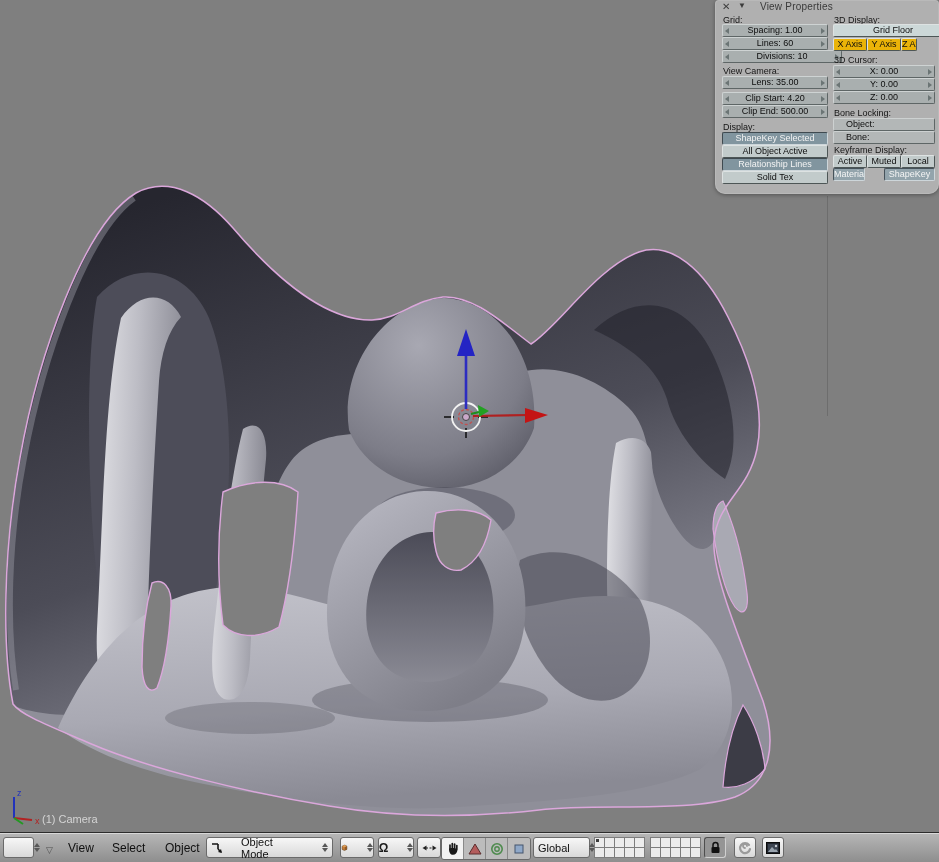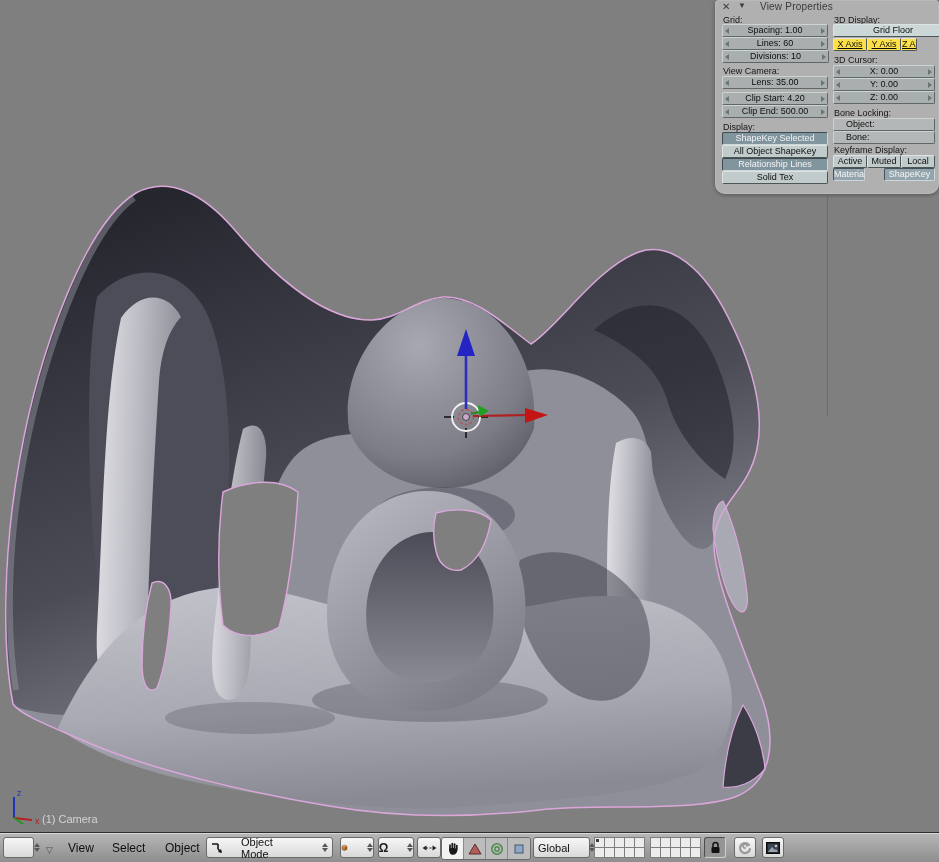--- a/index.html
+++ b/index.html
@@ -32,21 +32,21 @@
   }
   .fld{background:#a9afaf;border-color:#ced3d3 #5e6666 #5e6666 #ced3d3;color:#0d0d0d;}
   .fld::before{content:"";position:absolute;left:2px;top:3px;width:0;height:0;
      border:3px solid transparent;border-right:4px solid #6b7575;border-left:none;}
   .fld::after{content:"";position:absolute;right:2px;top:3px;width:0;height:0;
      border:3px solid transparent;border-left:4px solid #6b7575;border-right:none;}
   .btn{background:#c2cbcb;border-color:#dde2e2 #4d5656 #4d5656 #dde2e2;color:#0d0d0d;}
   .btn.on{background:#81959f;border-color:#3f4a50 #cdd6da #cdd6da #3f4a50;color:#f3f3f3;}
   .btn.on2{background:#93a4ac;border-color:#46525a #cdd6da #cdd6da #46525a;color:#f5f5f5;}
   .btn.lite{background:#ccd8d8;}
-  .btn.axes{background:#fde047;text-decoration:underline;}
+  .btn.axes{background:#eab308;}
   .tfld{background:#b3b7b7;border-color:#cdd1d1 #5e6666 #5e6666 #cdd1d1;text-align:left;padding-left:12px;color:#0d0d0d;}
 
   
   .hdr{
     position:absolute;left:0;bottom:0;width:939px;height:30px;
     background:linear-gradient(#b7b7b7,#8e8e8e);
     border-top:1px solid #2c2c2c;box-shadow:inset 0 1px 0 #d8d8d8;
     box-sizing:border-box;font-size:12px;color:#101010;
   }
   .hbtn{
@@ -176,30 +176,30 @@
   <div class="panel">
     <div class="p-head">
       <span class="p-close">✕</span>
       <span class="p-coll">▼</span>
       <span class="p-title">View Properties</span>
     </div>
 
     <span class="lbl" style="left:8px;top:15px;">Grid:</span>
     <div class="fld" style="left:7px;top:24px;width:106px;">Spacing: 1.00</div>
     <div class="fld" style="left:7px;top:37px;width:106px;">Lines: 60</div>
-    <div class="fld" style="left:7px;top:50px;width:107px;">Divisions: 10</div>
+    <div class="fld" style="left:7px;top:50px;width:120px;">Divisions: 10</div>
 
     <span class="lbl" style="left:8px;top:66px;">View Camera:</span>
     <div class="fld" style="left:7px;top:76px;width:106px;">Lens: 35.00</div>
     <div class="fld" style="left:7px;top:92px;width:106px;">Clip Start: 4.20</div>
     <div class="fld" style="left:7px;top:105px;width:106px;">Clip End: 500.00</div>
 
     <span class="lbl" style="left:8px;top:122px;">Display:</span>
     <div class="btn on" style="left:7px;top:132px;width:106px;">ShapeKey Selected</div>
-    <div class="btn" style="left:7px;top:145px;width:106px;">All Object ShapeKey</div>
+    <div class="btn" style="left:7px;top:145px;width:106px;">All Object Active</div>
     <div class="btn on" style="left:7px;top:158px;width:106px;">Relationship Lines</div>
     <div class="btn" style="left:7px;top:171px;width:106px;">Solid Tex</div>
 
     <span class="lbl" style="left:119px;top:15px;">3D Display:</span>
     <div class="btn lite" style="left:118px;top:24px;width:120px;">Grid Floor</div>
     <div class="btn axes" style="left:118px;top:38px;width:34px;">X Axis</div>
     <div class="btn axes" style="left:152px;top:38px;width:34px;">Y Axis</div>
     <div class="btn axes" style="left:186px;top:38px;width:16px;">Z Axis</div>
 
     <span class="lbl" style="left:119px;top:55px;">3D Cursor:</span>

